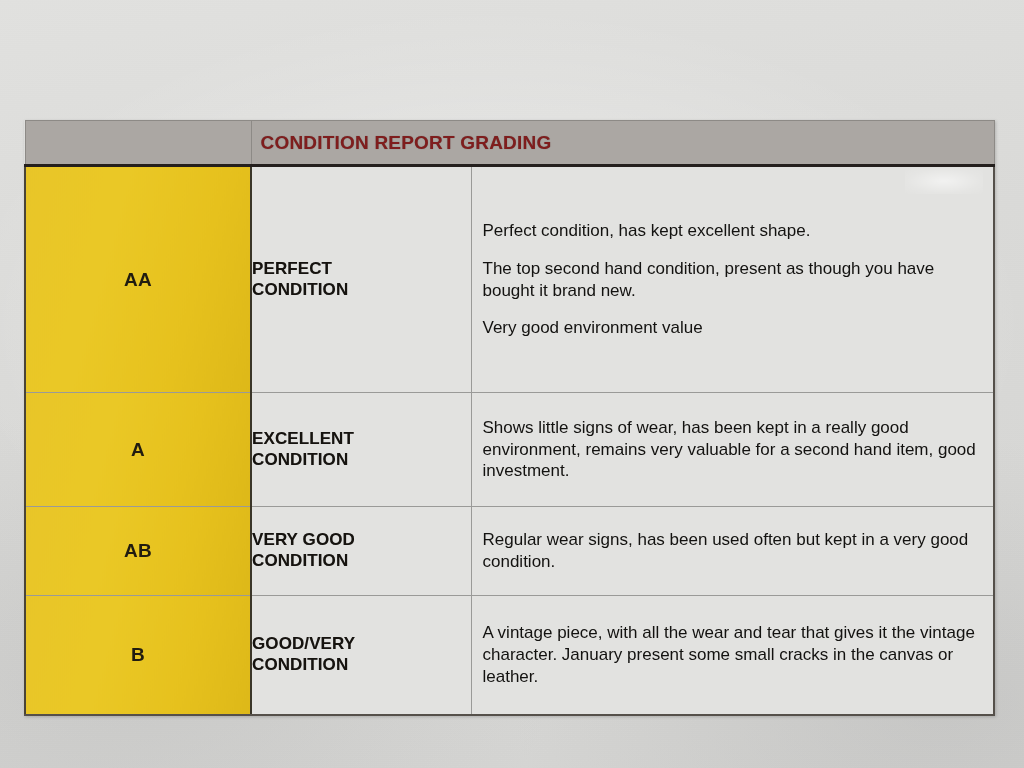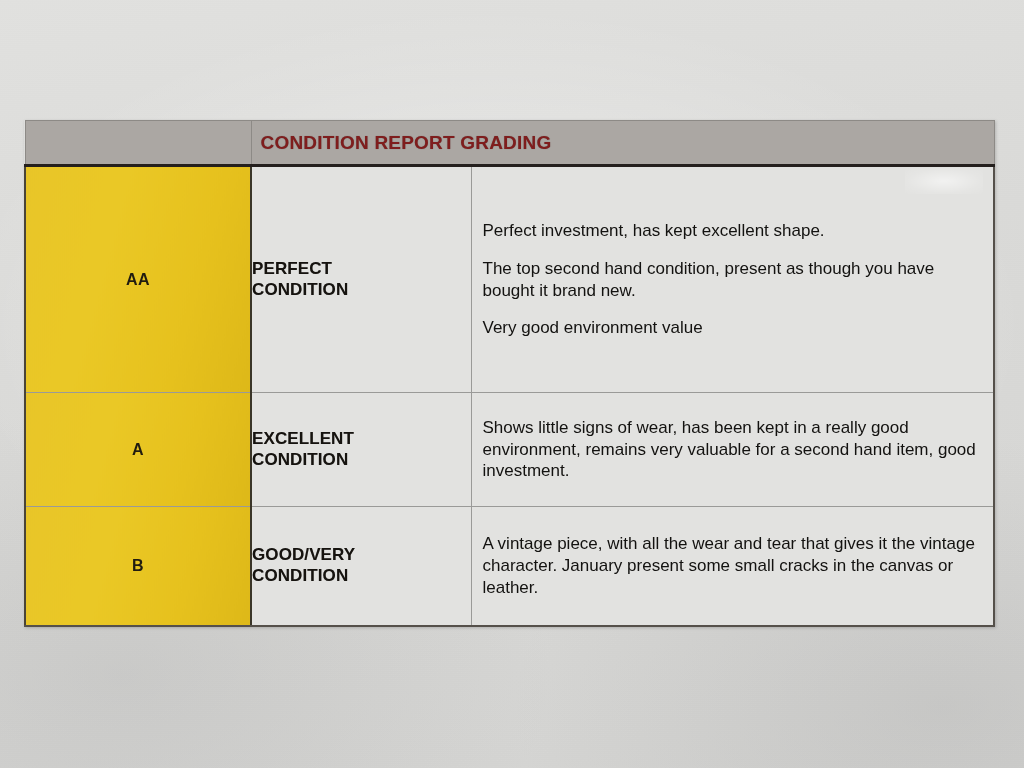--- a/index.html
+++ b/index.html
@@ -91,21 +91,21 @@
     border-bottom: 2px solid #55504a;
   }
   #grading-table tbody tr td:last-child {
     border-right: 2px solid #55504a;
   }
 
   td.grade-cell {
     background:
       linear-gradient(105deg, #e8c528 0%, #eac826 35%, #e6c11d 70%, #ddb818 100%) !important;
     text-align: center;
-    font-size: 16px;
+    font-size: 19px;
     font-weight: bold;
     color: #211c10;
     letter-spacing: 0.4px;
   }
   td.name-cell {
     text-align: left;
     font-size: 17px;
     font-weight: bold;
     color: #16130f;
     line-height: 1.22;
@@ -164,37 +164,47 @@
   </thead>
   <tbody>
 
     <tr class="row-aa">
       <td class="grade-cell">AA</td>
       <td class="name-cell">
         <span class="name-line">PERFECT</span>
         <span class="name-line">CONDITION</span>
       </td>
       <td class="desc-cell">
-        <p>Perfect investment, has kept excellent shape.</p>
+        <p>Perfect condition, has kept excellent shape.</p>
         <p>The top second hand condition, present as though you have bought it brand new.</p>
         <p>Very good environment value</p>
       </td>
     </tr>
 
     <tr class="row-a">
       <td class="grade-cell">A</td>
       <td class="name-cell">
         <span class="name-line">EXCELLENT</span>
         <span class="name-line">CONDITION</span>
       </td>
       <td class="desc-cell">
         <p>Shows little signs of wear, has been kept in a really good environment, remains very valuable for a second hand item, good investment.</p>
       </td>
     </tr>
 
+    <tr class="row-ab">
+      <td class="grade-cell">AB</td>
+      <td class="name-cell">
+        <span class="name-line">VERY GOOD</span>
+        <span class="name-line">CONDITION</span>
+      </td>
+      <td class="desc-cell">
+        <p>Regular wear signs, has been used often but kept in a very good condition.</p>
+      </td>
+    </tr>
 
     <tr class="row-b">
       <td class="grade-cell">B</td>
       <td class="name-cell">
         <span class="name-line">GOOD/VERY</span>
         <span class="name-line">CONDITION</span>
       </td>
       <td class="desc-cell">
         <p>A vintage piece, with all the wear and tear that gives it the vintage character. January present some small cracks in the canvas or leather.</p>
       </td>

